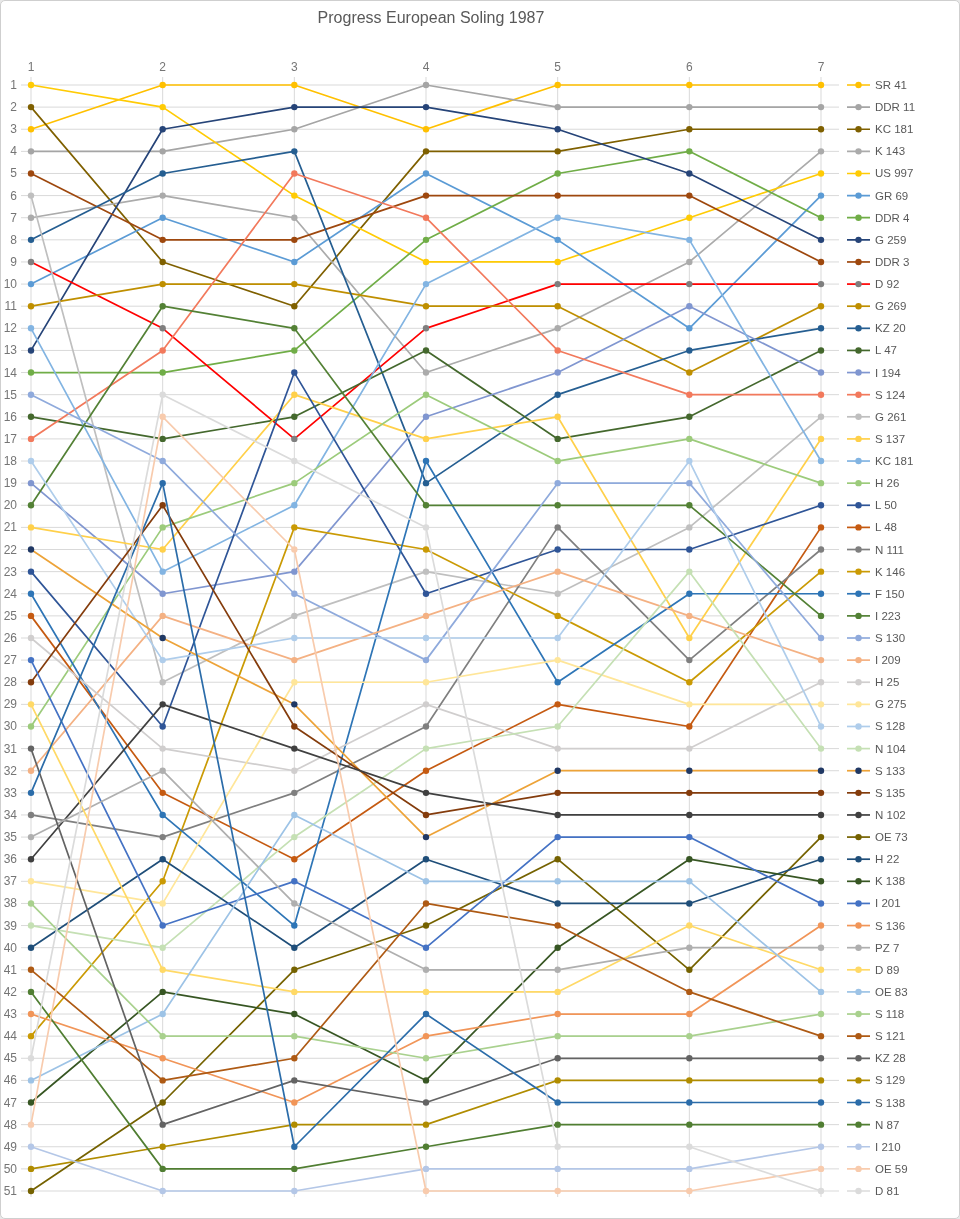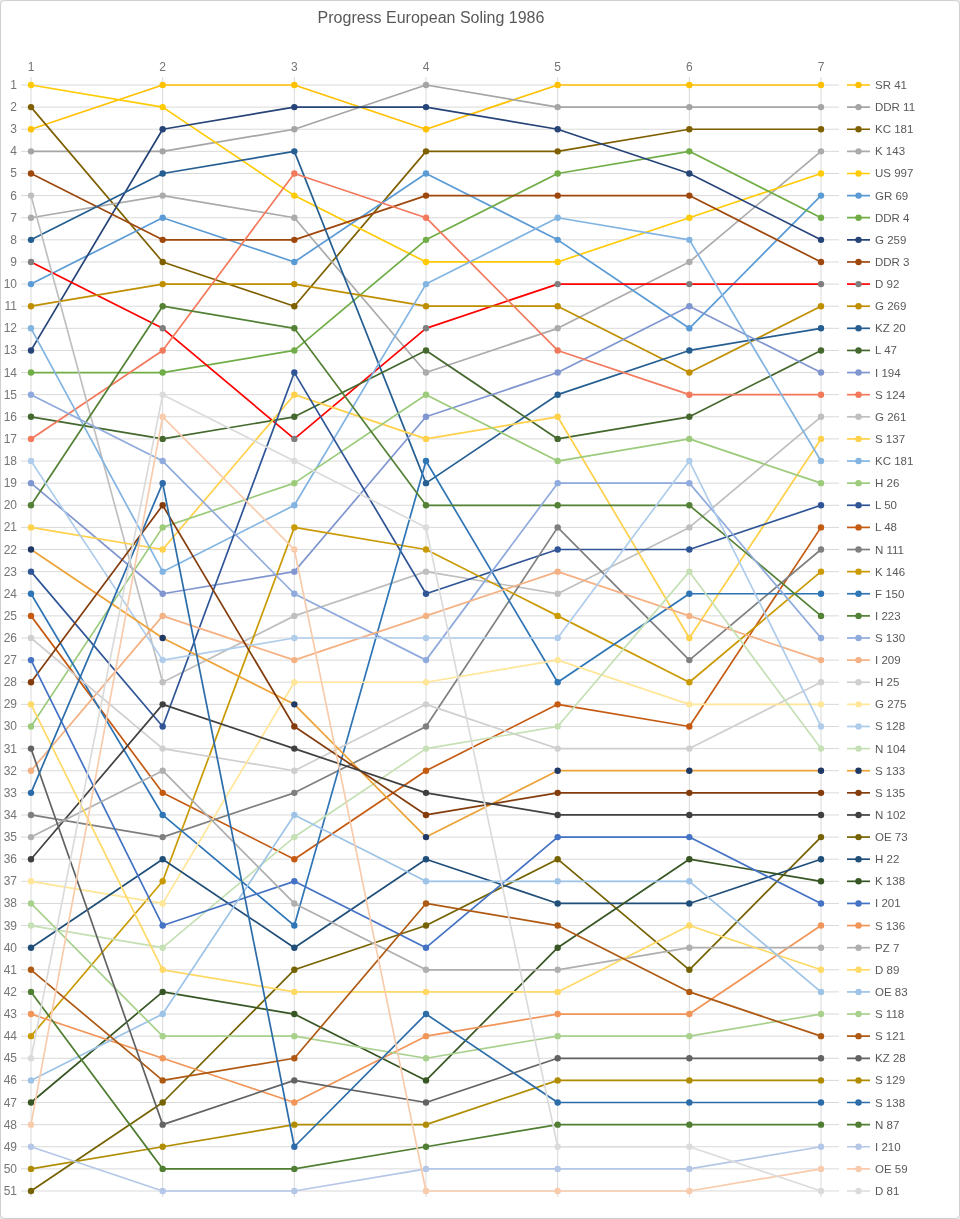--- a/index.html
+++ b/index.html
@@ -7,21 +7,21 @@
         border-radius:5px;box-sizing:border-box;overflow:hidden;margin:0 auto;}
   .chart-title{position:absolute;top:8px;left:0;width:860px;text-align:center;
         font-size:16px;color:#595959;}
   svg{position:absolute;top:0;left:0;}
   text{font-family:"Liberation Sans",sans-serif;}
 </style>
 </head>
 <body>
 
 <div class="page">
-  <div class="chart-title">Progress European Soling 1986</div>
+  <div class="chart-title">Progress European Soling 1987</div>
   <svg id="chart" width="960" height="1219" viewBox="0 0 960 1219">
       <line x1="20" y1="84" x2="838" y2="84" stroke="#d9d9d9" stroke-width="1"></line>
       <line x1="20" y1="106.12" x2="838" y2="106.12" stroke="#d9d9d9" stroke-width="1"></line>
       <line x1="20" y1="128.24" x2="838" y2="128.24" stroke="#d9d9d9" stroke-width="1"></line>
       <line x1="20" y1="150.36" x2="838" y2="150.36" stroke="#d9d9d9" stroke-width="1"></line>
       <line x1="20" y1="172.48000000000002" x2="838" y2="172.48000000000002" stroke="#d9d9d9" stroke-width="1"></line>
       <line x1="20" y1="194.6" x2="838" y2="194.6" stroke="#d9d9d9" stroke-width="1"></line>
       <line x1="20" y1="216.72" x2="838" y2="216.72" stroke="#d9d9d9" stroke-width="1"></line>
       <line x1="20" y1="238.84" x2="838" y2="238.84" stroke="#d9d9d9" stroke-width="1"></line>
       <line x1="20" y1="260.96000000000004" x2="838" y2="260.96000000000004" stroke="#d9d9d9" stroke-width="1"></line>

